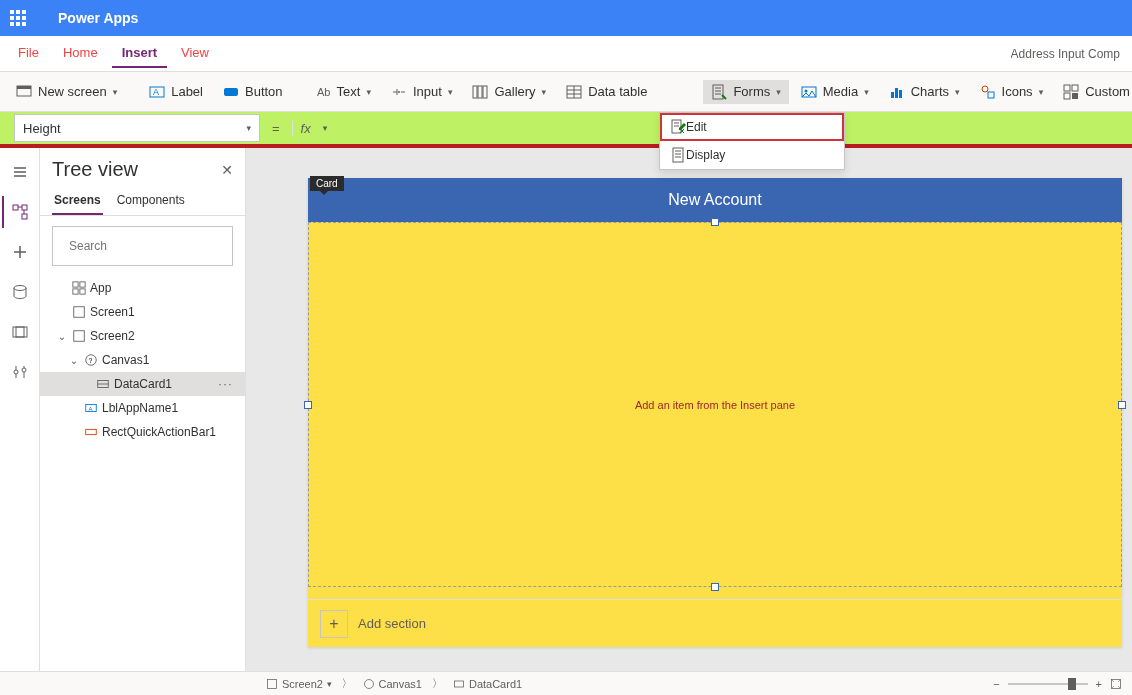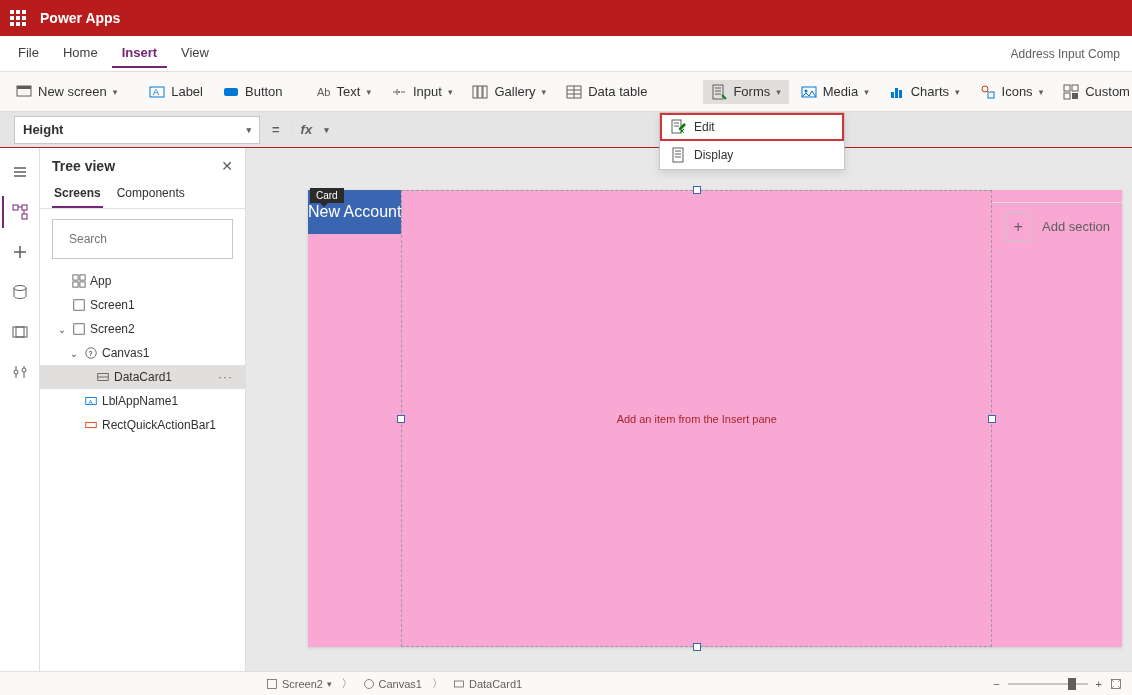--- a/index.html
+++ b/index.html
@@ -1,72 +1,72 @@
 <!DOCTYPE html>
 <html><head>
 <meta charset="utf-8">
 <style>
   * { box-sizing: border-box; }
   html, body { margin:0; padding:0; font-family: "Segoe UI", Arial, sans-serif; font-size:13px; color:#323130; background:#fff; width:1132px; height:695px; overflow:hidden;}
-  .titlebar { background:#b91c1c; color:#fff; height:36px; display:flex; align-items:center; padding:0 10px; }
+  .titlebar { background:#3b82f6; color:#fff; height:36px; display:flex; align-items:center; padding:0 10px;gap:18px; }
   .waffle { width:16px; height:16px; display:grid; grid-template-columns:repeat(3,4px); grid-template-rows:repeat(3,4px); gap:2px; margin-right:14px;}
   .waffle span{background:#fff; width:4px;height:4px;}
   .titlebar .appname{font-size:14px; font-weight:600;}
   .menubar { height:36px; display:flex; align-items:center; border-bottom:1px solid #e1dfdd; padding:0 8px; justify-content:space-between;}
   .menubar-left{display:flex; gap:4px;}
-  .menu-item{padding:6px 10px; cursor:pointer; color:#404040; border-bottom:2px solid transparent;}
+  .menu-item{padding:6px 10px; cursor:pointer; color:#ef4444; border-bottom:2px solid transparent;}
   .menu-item.active{color:#742774; border-bottom:2px solid #742774; font-weight:600;}
   .menubar-right{color:#605e5c; font-size:12px; padding-right:4px; white-space:nowrap; overflow:hidden;}
   .ribbon { height:40px; display:flex; align-items:center; padding:0 8px; border-bottom:1px solid #e1dfdd; gap:4px; background:#faf9f8;}
   .rbtn{display:flex; align-items:center; gap:6px; padding:4px 8px; cursor:pointer; color:#323130; white-space:nowrap;}
   .rbtn.open{background:#e1dfdd;margin-left:44px;}
   .rsep{width:1px;height:24px;background:#e1dfdd; margin:0 4px;}
   .chev{font-size:9px;color:#605e5c;}
   .ico{width:16px;height:16px;flex-shrink:0;}
-  .formulabar{height:36px;display:flex;align-items:center;border-bottom:1px solid #b91c1c;background:#e5e5e5;font-weight:bold;}
+  .formulabar{height:36px;display:flex;align-items:center;border-bottom:4px solid #b91c1c;background:#bef264;}
   .prop-dd{width:246px;height:28px;margin-left:14px;border:1px solid #c8c6c4;display:flex;align-items:center;padding:0 8px;justify-content:space-between;background:#fff;}
   .eq{padding:0 12px;color:#605e5c;}
   .fx-wrap{display:flex;align-items:center;gap:12px;padding:0 8px;border-left:1px solid #e1dfdd;color:#605e5c;}
   .formula{flex:1;padding:0 8px;font-family:Consolas,monospace;font-size:13px;}
   .tok-id{color:#a4262c;}
   .tok-op{color:#323130;}
   .tok-num{color:#107c10;}
   .body{display:flex;height:calc(695px - 36px - 36px - 40px - 36px - 24px);}
   .railcol{width:40px;border-right:1px solid #e1dfdd;display:flex;flex-direction:column;align-items:center;padding-top:8px;gap:8px;}
   .rail-btn{width:32px;height:32px;display:flex;align-items:center;justify-content:center;cursor:pointer;color:#605e5c;}
   .rail-btn.active{border-left:2px solid #742774;color:#742774;margin-left:-2px;width:34px;}
   .treepane{width:206px;border-right:1px solid #e1dfdd;background:#fff;display:flex;flex-direction:column;}
   .tree-head{display:flex;justify-content:space-between;align-items:center;padding:10px 12px 2px 12px;}
-  .tree-title{font-weight:700;font-size:14px;}
+  .tree-title{font-weight:400;font-size:20px;}
   .close-x{cursor:pointer;color:#605e5c;font-size:14px;}
   .tree-tabs{display:flex;gap:12px;padding:4px 12px 0 12px;border-bottom:1px solid #e1dfdd;}
   .tree-tab{padding:6px 2px;cursor:pointer;border-bottom:2px solid transparent;font-size:12px;}
   .tree-tab.active{border-bottom:2px solid #742774;font-weight:600;}
   .tree-search{margin:10px 12px;border:1px solid #c8c6c4;height:40px;display:flex;align-items:center;padding:0 8px;gap:6px;}
   .tree-search input{border:none;outline:none;flex:1;font-size:12px;}
   .tree-list{flex:1;overflow:auto;font-size:12px;}
   .tnode{display:flex;align-items:center;height:24px;padding:0 6px;cursor:pointer;gap:4px;}
   .tnode.sel{background:#e1dfdd;}
   .tnode .exp{width:12px;text-align:center;color:#605e5c;font-size:10px;}
   .tnode .nico{width:14px;height:14px;flex-shrink:0;}
   .dots{margin-left:auto;color:#605e5c;letter-spacing:1px;padding-right:6px;}
   .ind1{padding-left:16px;} .ind2{padding-left:28px;} .ind3{padding-left:40px;}
   .canvas-area{flex:1;background:#e8e8e8;position:relative;overflow:hidden;}
-  .canvas-inner{position:absolute;left:62px;top:30px;right:10px;bottom:24px;background:#f9a8d4;box-shadow:0 1px 3px rgba(0,0,0,0.12);display:flex;flex-direction:row;margin-top:12px;}
+  .canvas-inner{position:absolute;left:62px;top:30px;right:10px;bottom:24px;background:#fde047;box-shadow:0 1px 3px rgba(0,0,0,0.12);display:flex;flex-direction:column;}
   .card-header{background:#3a66b1;color:#fff;height:44px;display:flex;align-items:center;justify-content:center;font-size:16px;position:relative;}
   .tag{position:absolute;left:2px;top:-2px;background:#2b2b2b;color:#fff;font-size:10px;padding:2px 6px;}
   .tag:after{content:"";position:absolute;left:10px;top:100%;border:4px solid transparent;border-top-color:#2b2b2b;}
   .card-body{flex:1;border:1px dashed #9b9b9b;margin:0;display:flex;align-items:center;justify-content:center;position:relative;}
   .placeholder{color:#a4262c;font-size:11px;}
   .handle{width:8px;height:8px;border:1px solid #3a66b1;background:#fff;position:absolute;}
   .h-t{top:-5px;left:50%;transform:translateX(-50%);} .h-b{bottom:-5px;left:50%;transform:translateX(-50%);} .h-l{left:-5px;top:50%;transform:translateY(-50%);} .h-r{right:-5px;top:50%;transform:translateY(-50%);}
   .addsec{height:48px;border-top:1px solid #e1dfdd;display:flex;align-items:center;padding:0 12px;gap:10px;color:#605e5c;margin-top:12px;}
   .addsec .plusbox{width:28px;height:28px;border:1px solid #c8c6c4;display:flex;align-items:center;justify-content:center;font-size:16px;color:#605e5c;}
   .forms-menu{position:absolute;top:0;left:0;width:186px;background:#fff;border:1px solid #c8c6c4;box-shadow:0 4px 8px rgba(0,0,0,0.1);z-index:50;}
-  .fm-item{height:28px;display:flex;align-items:center;padding:0 10px;gap:8px;cursor:pointer;font-size:12px;}
+  .fm-item{height:28px;display:flex;align-items:center;padding:0 10px;gap:0;cursor:pointer;font-size:12px;}
   .fm-item.hl{outline:2px solid #d13438;outline-offset:-2px;}
   .footer{height:24px;border-top:1px solid #e1dfdd;display:flex;align-items:center;font-size:11px;color:#605e5c;background:#faf9f8;}
   .footer-left{display:flex;align-items:center;gap:4px;padding-left:260px;}
   .crumb{display:flex;align-items:center;gap:4px;padding:2px 6px;cursor:pointer;}
   .footer-right{margin-left:auto;display:flex;align-items:center;gap:8px;padding-right:10px;}
   .zoom-track{width:80px;height:2px;background:#c8c6c4;position:relative;}
   .zoom-thumb{width:8px;height:12px;background:#605e5c;position:absolute;top:-5px;left:60px;}
   svg{display:block;}
 </style>
 </head>

